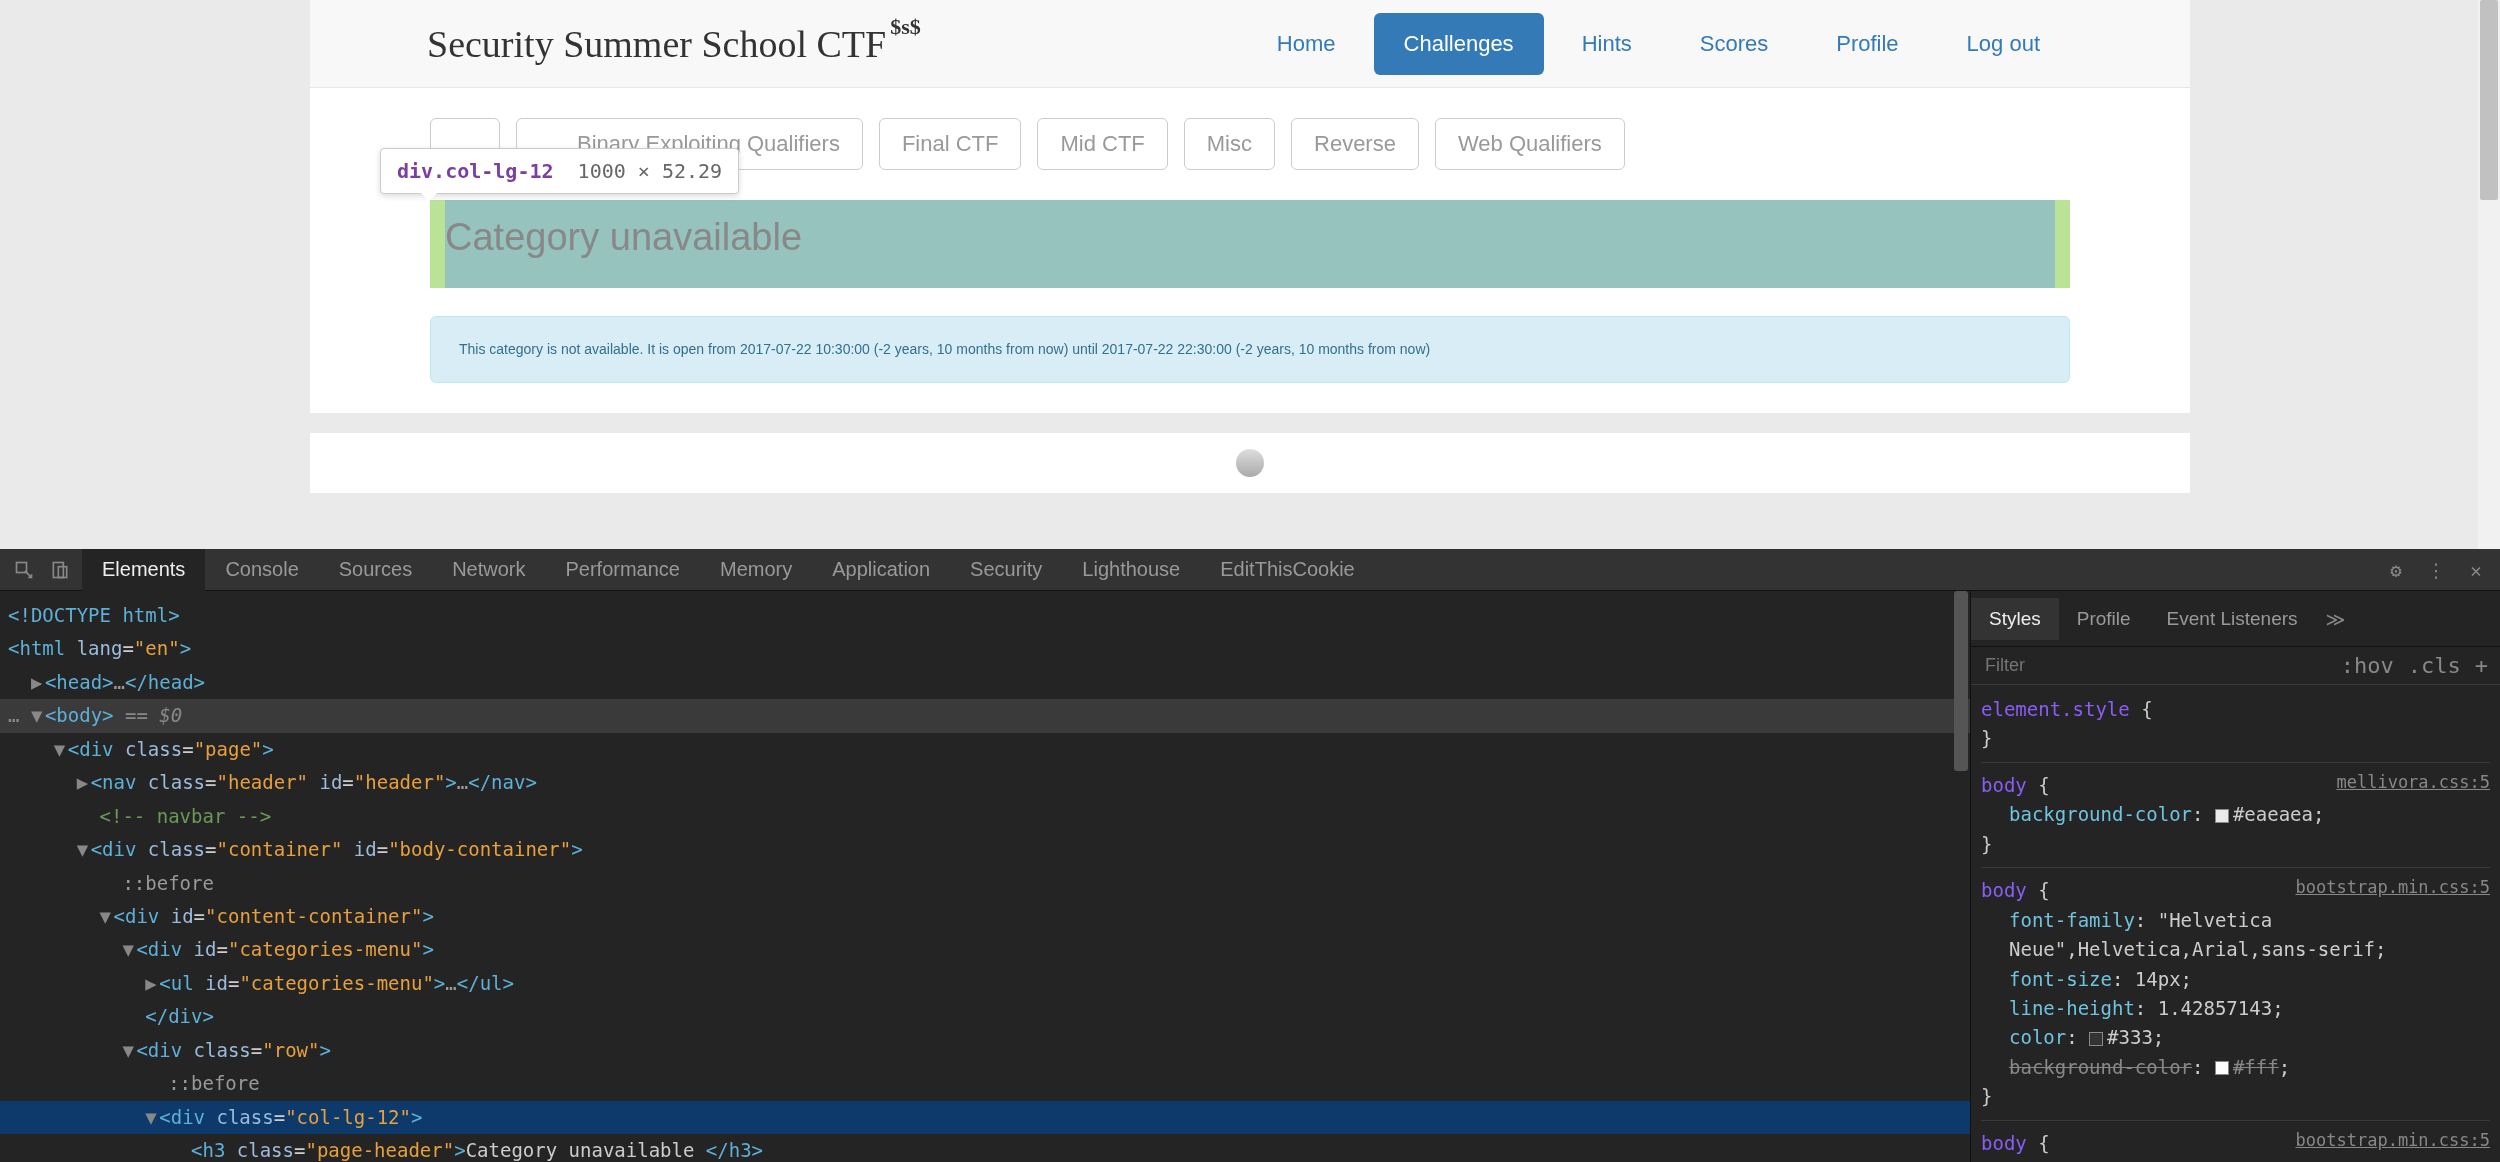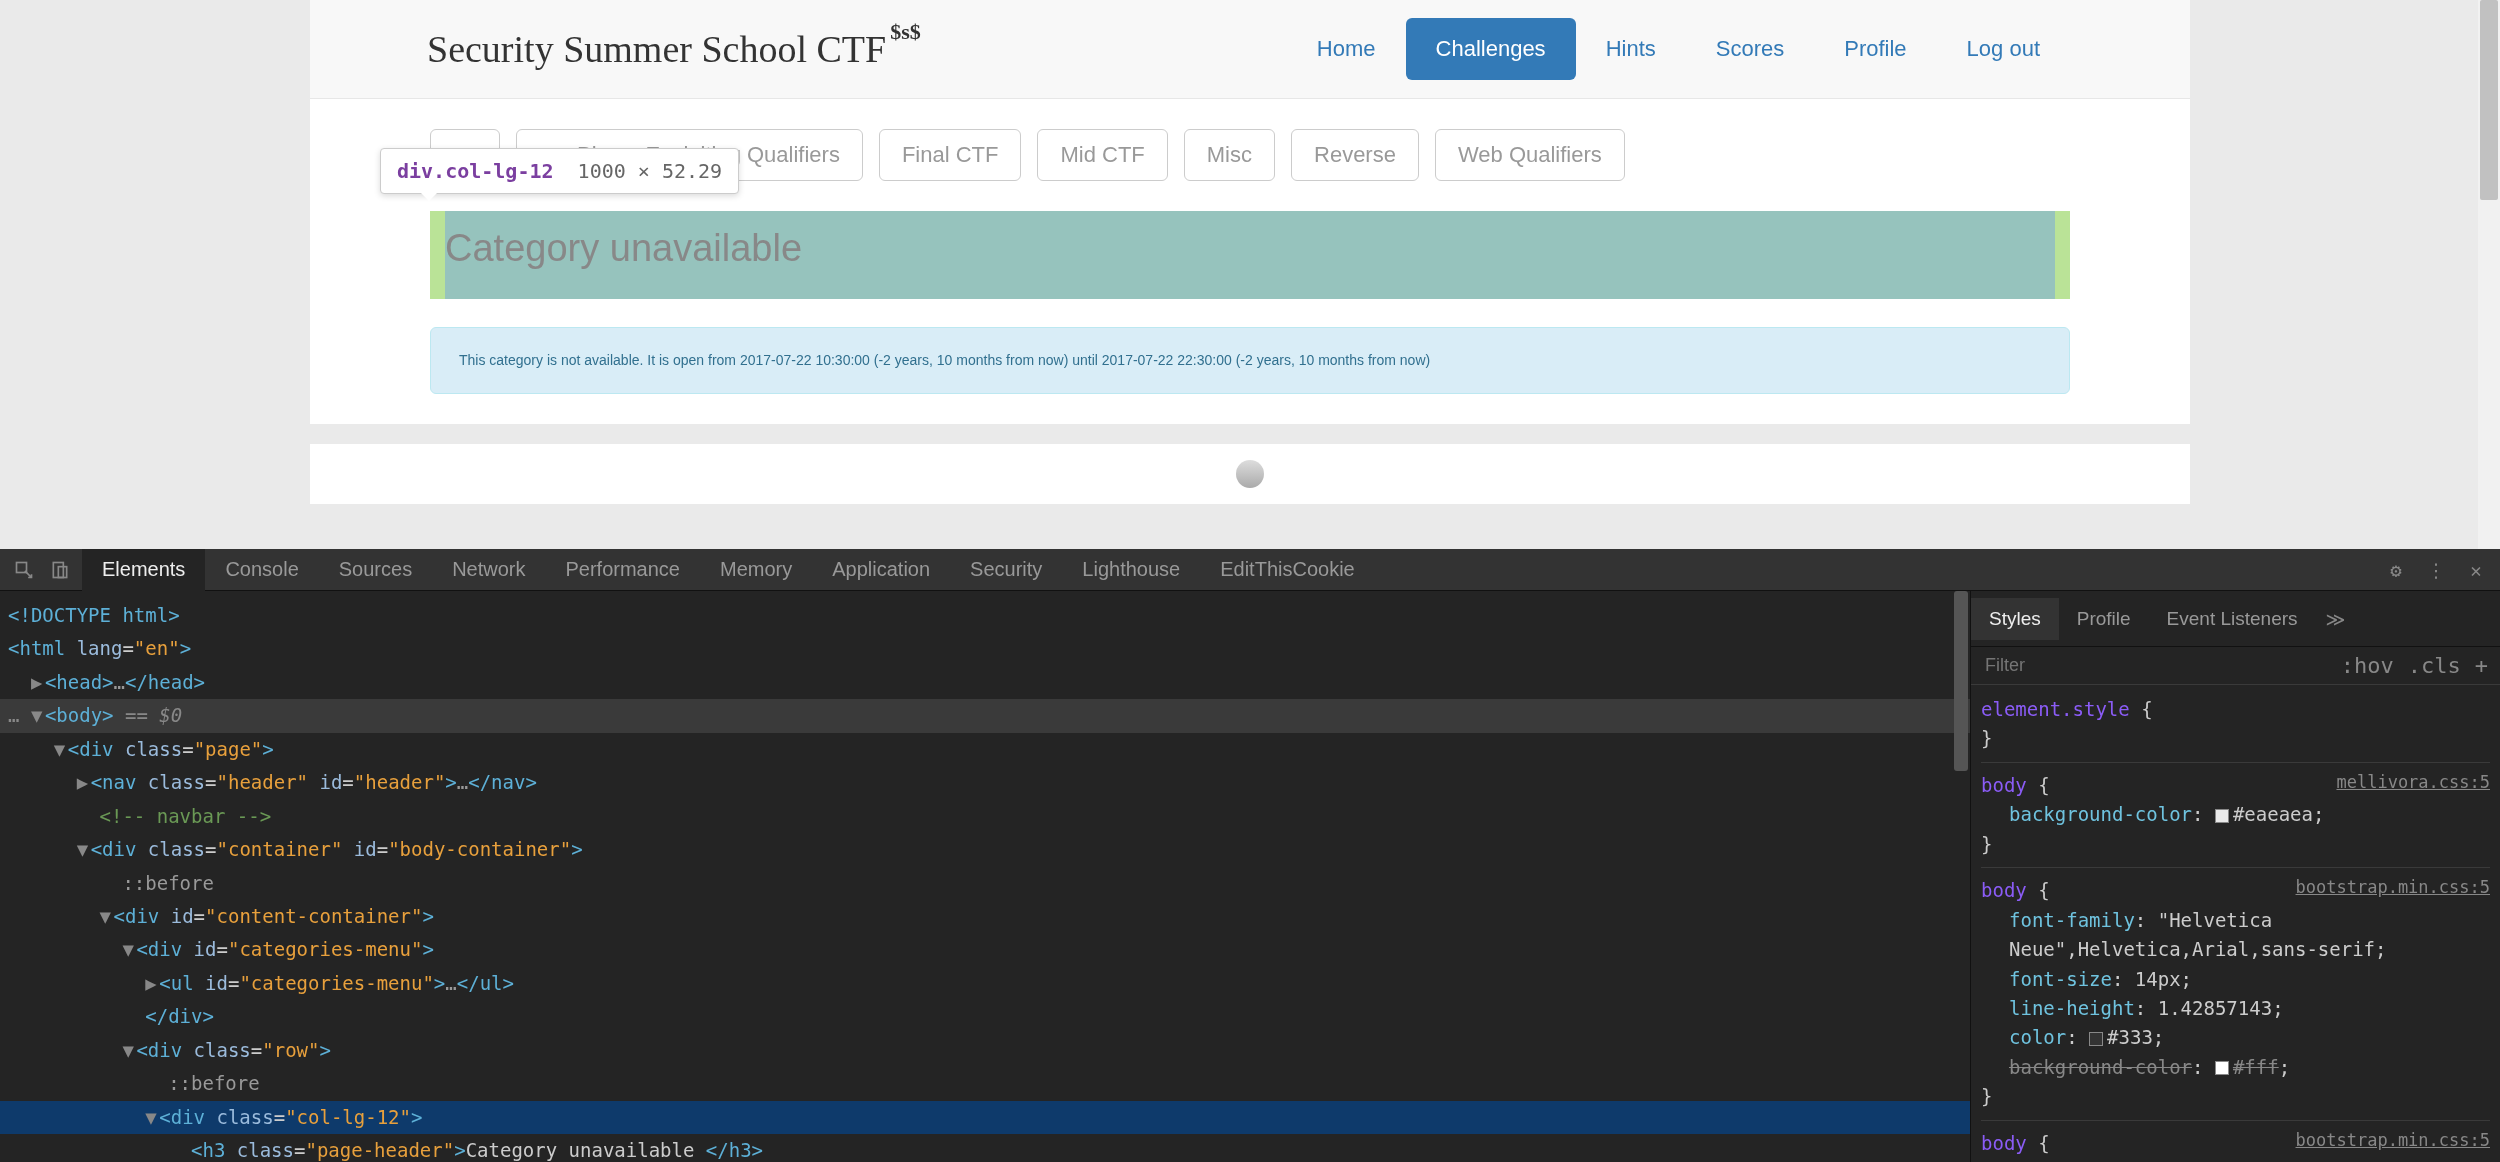--- a/index.html
+++ b/index.html
@@ -6,25 +6,25 @@
 body { font-family: "Helvetica Neue", Helvetica, Arial, sans-serif; font-size: 14px; background: #eaeaea; color: #333; }
 
 .viewport { width: 2500px; height: 1162px; display: flex; flex-direction: column; position: relative; }
 
 
 .page-wrap { flex: 0 0 549px; background: #eaeaea; position: relative; overflow: hidden; }
 .scrollbar-track { position: absolute; right: 0; top: 0; width: 22px; height: 100%; background: #f1f1f1; }
 .scrollbar-thumb { position: absolute; right: 2px; top: 0; width: 18px; height: 200px; background: #c1c1c1; border-radius: 2px; }
 
 .main-panel { width: 1880px; margin: 0 auto; background: #fff; }
-.header { height: 99px; background: #f8f8f8; border-bottom: 1px solid #e7e7e7; display: flex; align-items: center; padding: 0 120px 0 117px; }
+.header { height: 88px; background: #f8f8f8; border-bottom: 1px solid #e7e7e7; display: flex; align-items: center; padding: 0 120px 0 117px; }
 .brand { font-family: Georgia, serif; font-size: 38px; color: #333; display: flex; align-items: flex-start; }
 .brand sup { font-size: 22px; font-weight: bold; margin-left: 4px; position: relative; top: -8px; }
 
-.nav { margin-left: auto; display: flex; gap: 0; }
+.nav { margin-left: auto; display: flex; gap: 8px; }
 .nav-item { padding: 18px 30px; font-size: 22px; color: #337ab7; cursor: pointer; border-radius: 6px; }
 .nav-item.active { background: #337ab7; color: #fff; }
 
 .content-area { padding: 30px 120px; position: relative; }
 
 .cat-row { display: flex; gap: 16px; margin-bottom: 30px; }
 .cat-btn { border: 1px solid #ccc; border-radius: 6px; padding: 12px 22px; font-size: 22px; color: #999; background: #fff; cursor: pointer; }
 
 
 .highlight-wrap { position: relative; }

